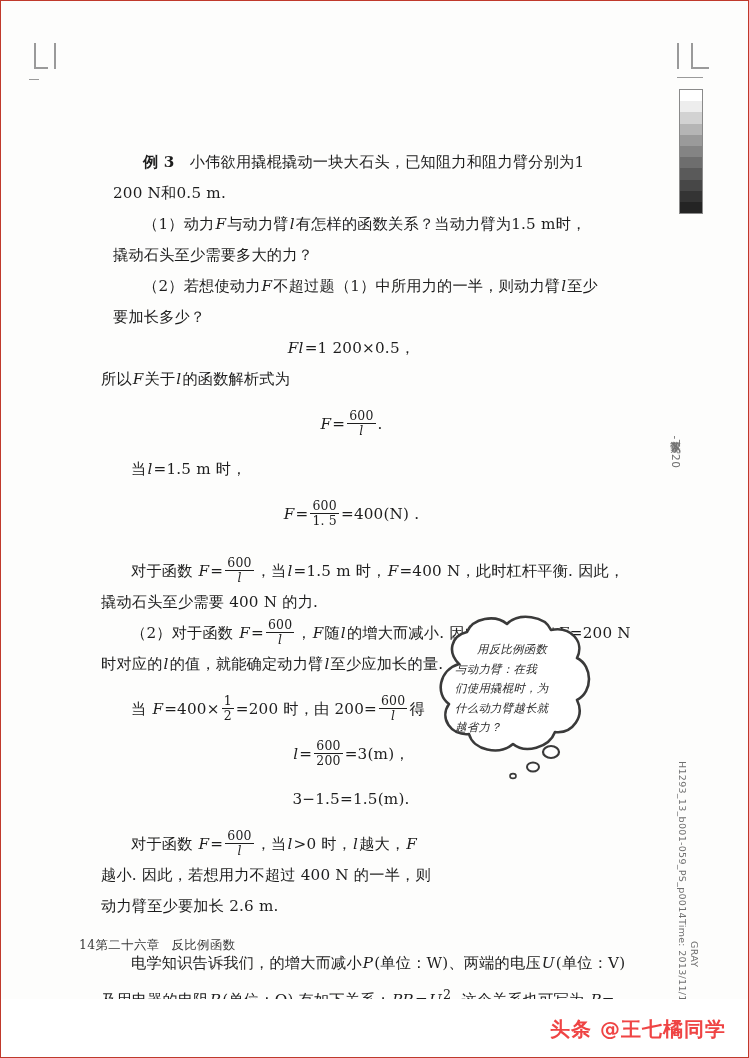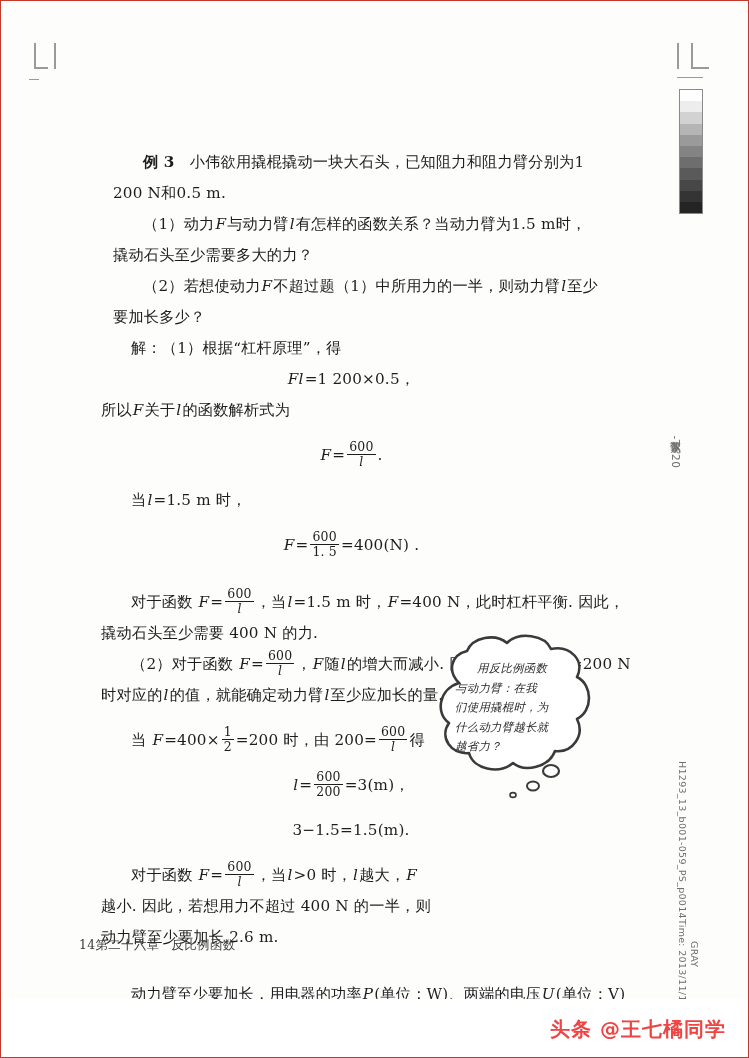--- a/index.html
+++ b/index.html
@@ -130,21 +130,21 @@
     border-bottom: 1.3px solid #1d1d1d;
     height: 0.95em;
     vertical-align: baseline;
   }
   .blank-line.short { width: 62px; }
 
   
   .bubble-wrap {
     position: absolute;
     left: 428px;
-    top: 630px;
+    top: 611px;
     width: 178px;
     height: 185px;
   }
   .bubble-wrap svg { position: absolute; left: 0; top: 0; }
   .bubble-text {
     position: absolute;
     left: 26px;
     top: 28px;
     width: 124px;
     font-family: "DejaVu Serif", "Liberation Serif", serif;
@@ -234,23 +234,20 @@
     </div>
 
     <div class="ln wrap">
       <span class="indent"></span><span>（1）动力</span><i class="v">F</i><span>与动力臂</span><i class="v">l</i><span>有怎样的函数关系？当动力臂为</span><span class="num">1.5 m</span><span>时，撬动石头至少需要多大的力？</span>
     </div>
 
     <div class="ln wrap">
       <span class="indent"></span><span>（2）若想使动力</span><i class="v">F</i><span>不超过题（1）中所用力的一半，则动力臂</span><i class="v">l</i><span>至少要加长多少？</span>
     </div>
 
-    <div class="ln">
-      <span class="indent"></span><span>解：（1）根据“杠杆原理”，得</span>
-    </div>
 
     <div class="ln center">
       <i class="v">Fl</i><span>=</span><span class="num">1 200×0.5，</span>
     </div>
 
     <div class="ln">
       <span>所以</span><i class="v">F</i><span>关于</span><i class="v">l</i><span>的函数解析式为</span>
     </div>
 
     <div class="ln center gap-top">
@@ -295,21 +292,21 @@
       <span class="indent"></span><span>对于函数</span>&nbsp;<i class="v">F</i><span>=</span><span class="frac"><span class="top num">600</span><span class="bot"><i class="v">l</i></span></span><span>，当</span><i class="v">l</i><span class="num">&gt;0 时，</span><i class="v">l</i><span>越大，</span><i class="v">F</i>
     </div>
     <div class="ln">
       <span>越小. 因此，若想用力不超过 400 N 的一半，则</span>
     </div>
     <div class="ln">
       <span>动力臂至少要加长 2.6 m.</span>
     </div>
 
     <div class="ln gap-top-lg">
-      <span class="indent"></span><span>动力臂至少要加长，用电器的功率</span><i class="v">P</i><span>(单位：W)、两端的电压</span><i class="v">U</i><span>(单位：V)</span>
+      <span class="indent"></span><span>电学知识告诉我们，的增大而减小</span><i class="v">P</i><span>(单位：W)、两端的电压</span><i class="v">U</i><span>(单位：V)</span>
     </div>
     <div class="ln">
       <span>及用电器的电阻</span><i class="v">R</i><span>(单位：Ω) 有如下关系：</span><i class="v">PR</i><span>=</span><i class="v">U</i><sup>2</sup><span>. 这个关系也可写为</span>&nbsp;<i class="v">P</i><span>=</span>
     </div>
     <div class="ln">
       <span class="blank-line"></span><span>，或</span><i class="v">R</i><span>=</span><span class="blank-line short"></span><span>.</span>
     </div>
 
   </div>
 

